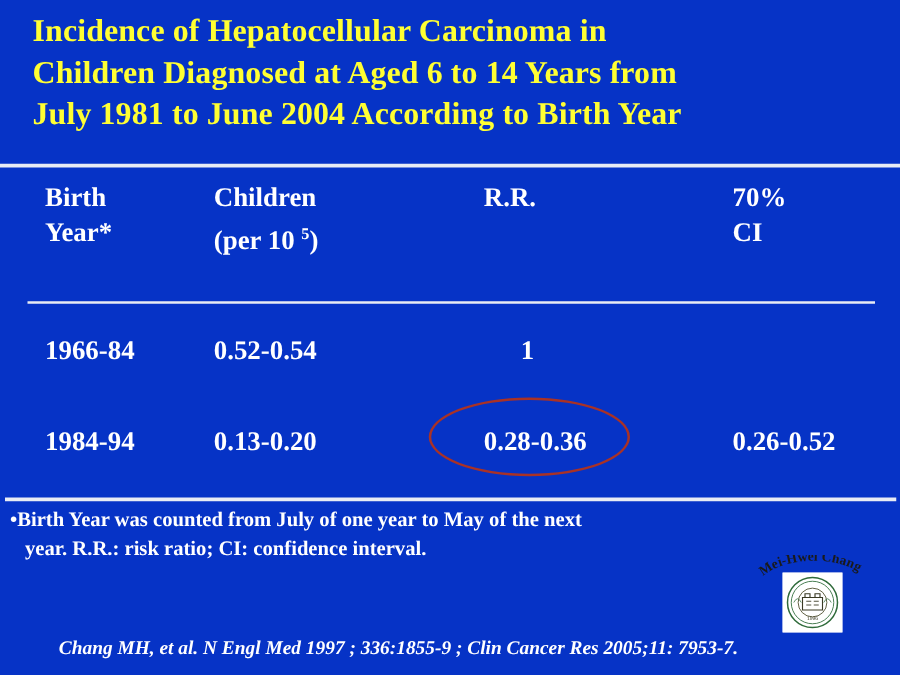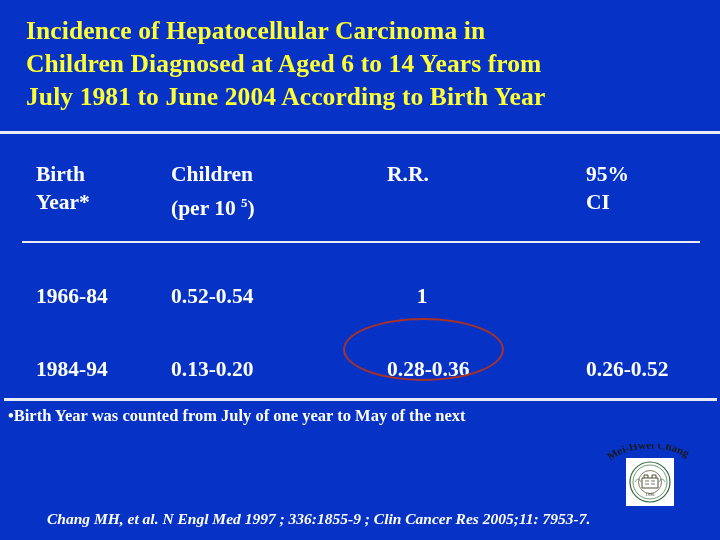--- a/index.html
+++ b/index.html
@@ -19,21 +19,20 @@
     height: 540px;
     background: #0633c6;
   }
 
   
   #title-block {
     position: absolute;
     left: 26px;
     top: 8px;
     width: 672px;
-    margin-top: 6px;
   }
   .title-line {
     color: #ffff33;
     font-size: 25.5px;
     font-weight: bold;
     line-height: 33px;
     letter-spacing: 0.1px;
     white-space: nowrap;
   }
 
@@ -69,21 +68,20 @@
     width: 720px;
     height: 267px;
   }
   .cell {
     position: absolute;
     color: #ffffff;
     font-size: 21.5px;
     font-weight: bold;
     line-height: 27px;
     white-space: nowrap;
-    margin-top: 16px;
   }
   .hdr { font-size: 21.5px; }
 
   
   .col-year  { left: 36px; }
   .col-inc   { left: 171px; }
   .col-rr    { left: 387px; }
   .col-ci    { left: 586px; }
 
   .hrow1 { top: 14px; }
@@ -190,41 +188,42 @@
   <div id="table">
 
     <div class="cell hdr col-year hrow1">Birth</div>
     <div class="cell hdr col-year hrow2">Year*</div>
 
     <div class="cell hdr col-inc hrow1">Children</div>
     <div class="cell hdr col-inc hrow2"><span>(per 10 </span><span class="sup">5</span><span>)</span></div>
 
     <div class="cell hdr col-rr hrow1">R.R.</div>
 
-    <div class="cell hdr col-ci hrow1">95%</div>
+    <div class="cell hdr col-ci hrow1">70%</div>
     <div class="cell hdr col-ci hrow2">CI</div>
 
     <div class="cell col-year drow1">1966-84</div>
     <div class="cell col-inc drow1">0.52-0.54</div>
     <div class="cell rr-val-1 drow1">1</div>
 
     <div class="cell col-year drow2">1984-94</div>
     <div class="cell col-inc drow2">0.13-0.20</div>
     <div class="cell col-rr drow2">0.28-0.36</div>
     <div class="cell col-ci drow2">0.26-0.52</div>
 
   </div>
 
   <div class="rule" id="rule-mid"></div>
   <div class="rule" id="rule-bottom"></div>
 
   <div id="highlight-ellipse"></div>
 
   <div id="footnote">
     <div class="fn-line1">•Birth Year was counted from July of one year to May of the next</div>
+    <div class="fn-line2">year. R.R.: risk ratio; CI: confidence interval.</div>
   </div>
 
   <div id="seal">
     <div id="seal-name">
       <svg width="94" height="22" viewBox="0 0 94 22" xmlns="http://www.w3.org/2000/svg">
         <defs>
           <path id="arcpath" d="M 4,20 A 46,24 0 0 1 90,20" fill="none"></path>
         </defs>
         <text font-family="Liberation Serif, serif" font-size="11" font-weight="bold" fill="#1a1a1a">
           <textPath href="#arcpath" startOffset="4%">Mei-Hwei Chang</textPath>

